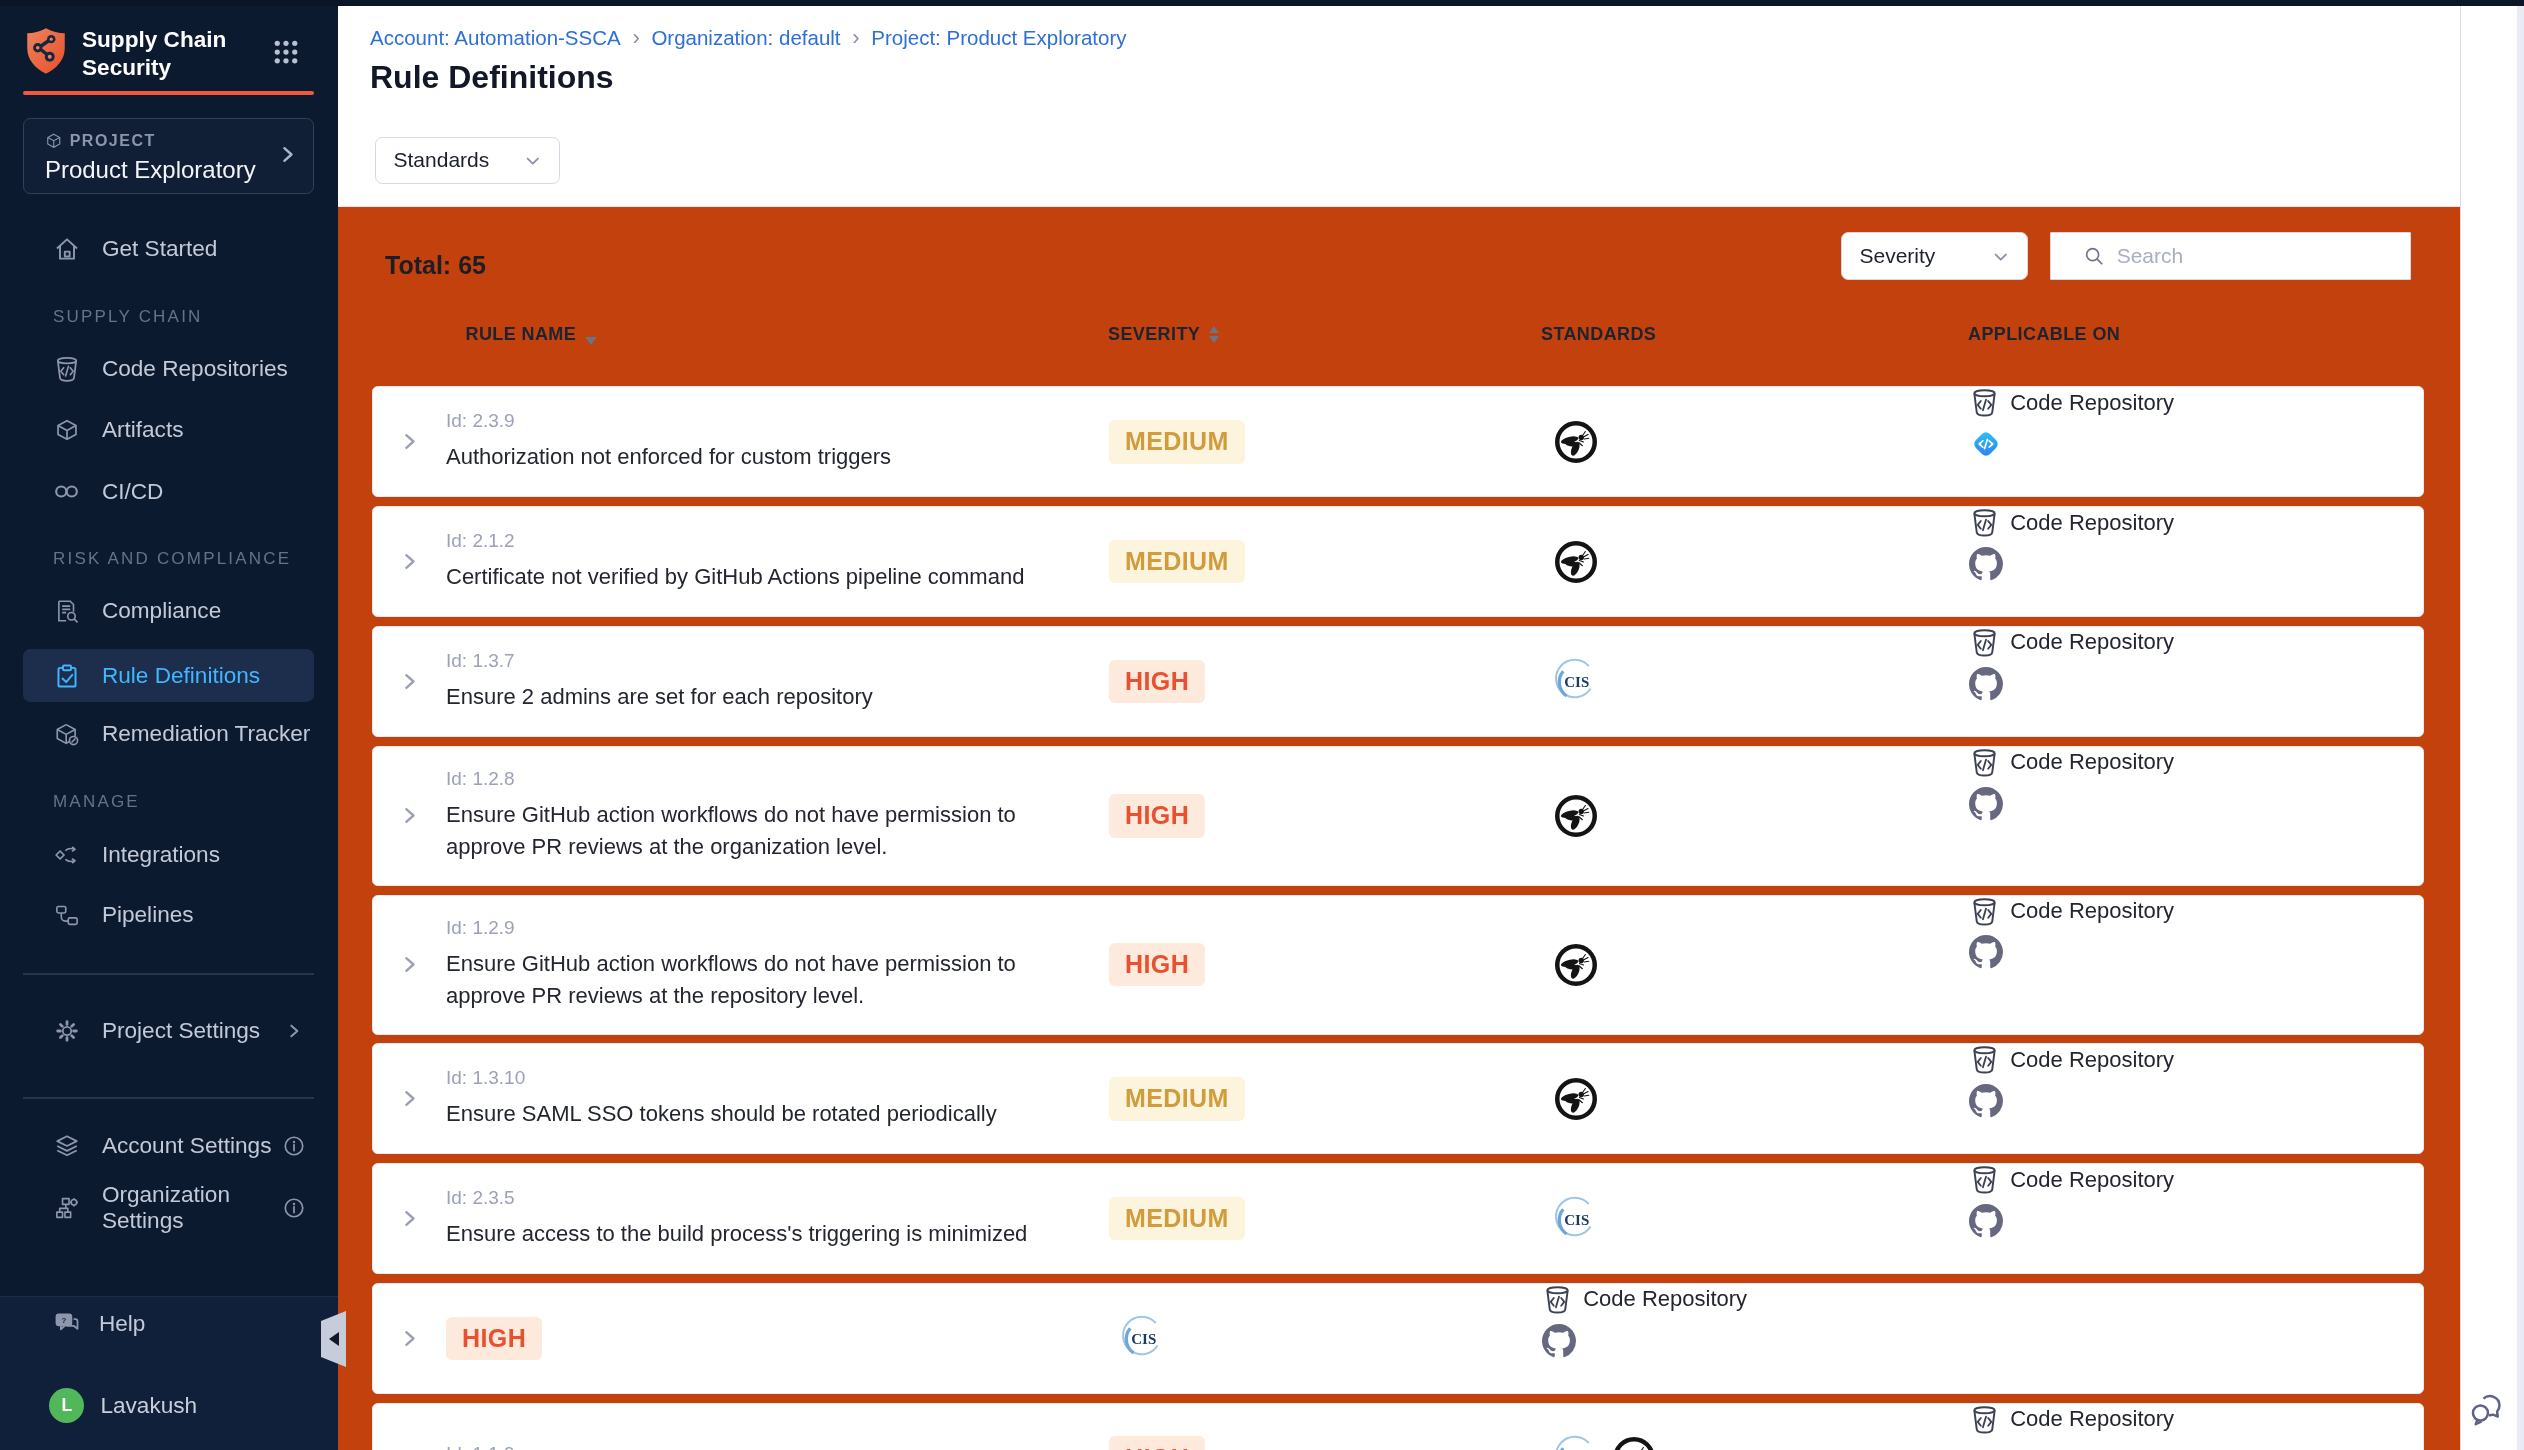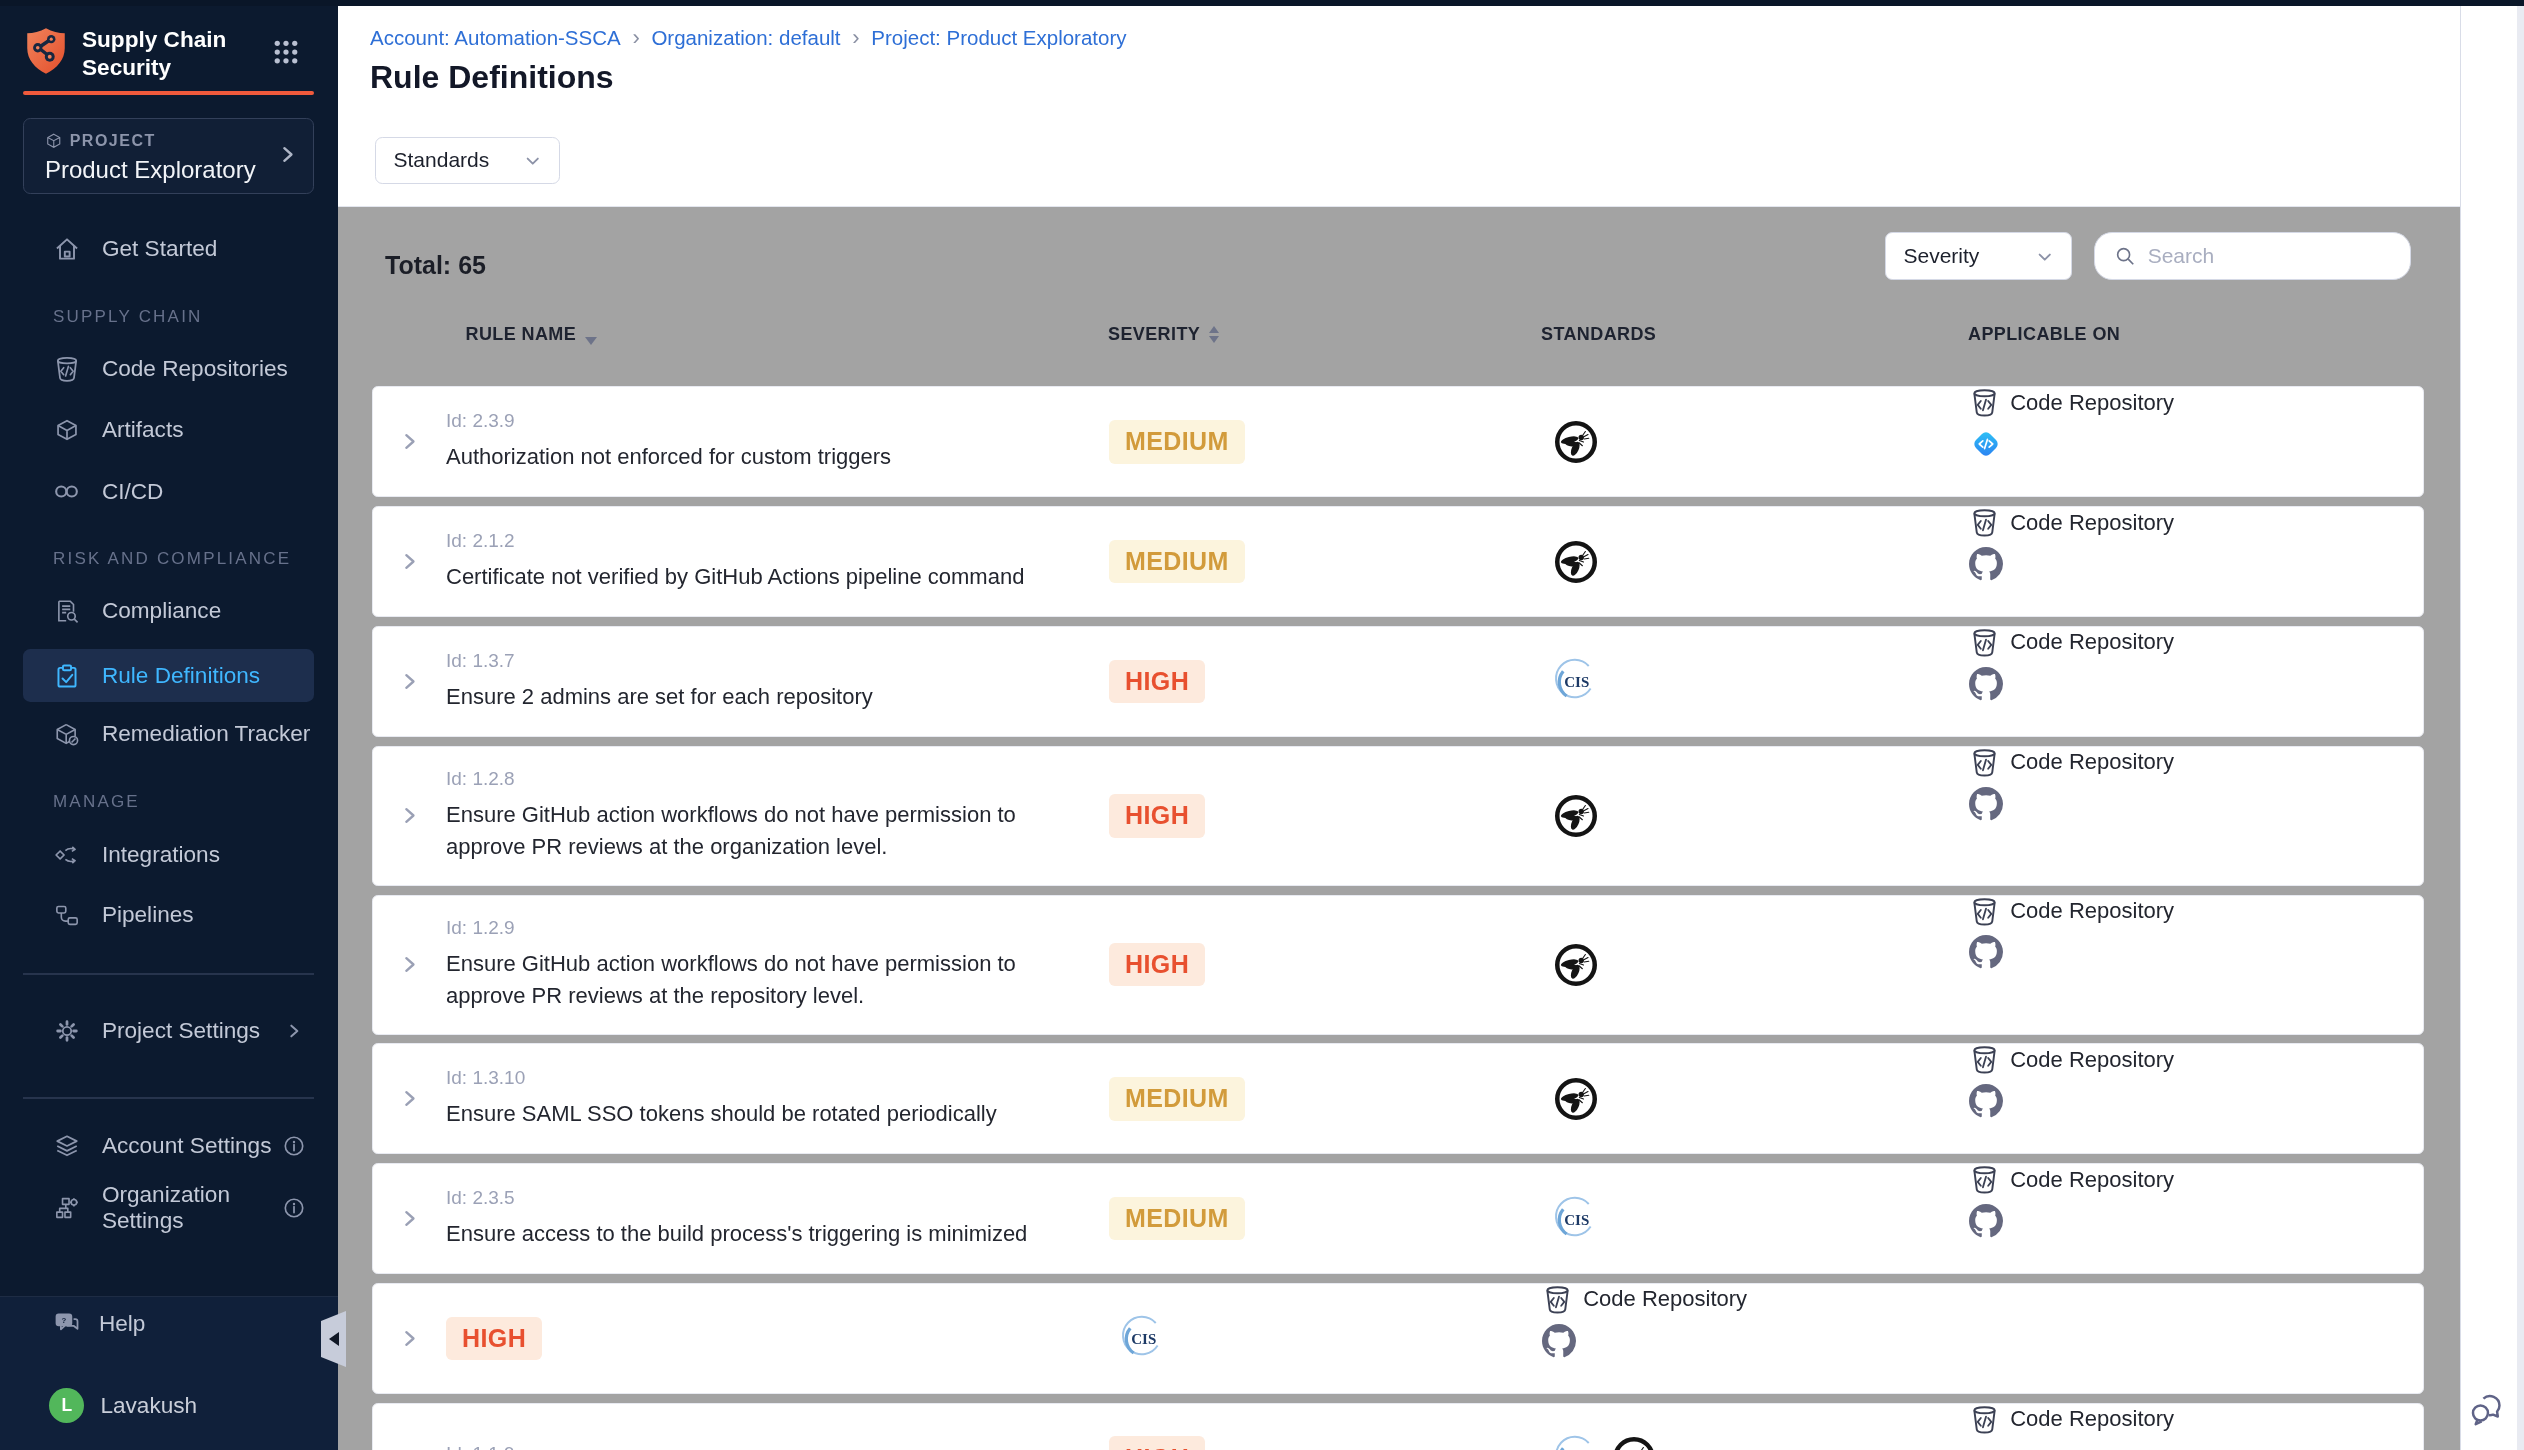--- a/index.html
+++ b/index.html
@@ -38,35 +38,35 @@
 
   .collapse-handle { position:absolute; left:321px; top:1311px; width:25px; height:56px; background:#c7ccda; border-radius:4.4px 0 0 4.4px; z-index:55; display:flex; align-items:center; justify-content:center; cursor:pointer; clip-path:polygon(0 18%, 100% 0, 100% 100%, 0 82%); }
   .collapse-handle .tri { width:0; height:0; border-top:7.3px solid transparent; border-bottom:7.3px solid transparent; border-right:10.2px solid #111826; }
 
   
   .right-rail { position:absolute; top:5.8px; right:0; bottom:0; width:65px; background:#ffffff; border-left:1.5px solid #d9dde8; z-index:30; }
   .right-rail .scroll-strip { position:absolute; right:0; top:0; bottom:0; width:8px; background:#e9ebf2; }
   .chat-fab { position:absolute; right:19px; bottom:22px; width:38px; height:38px; color:#5f6387; cursor:pointer; }
 
   
-  .main { position:absolute; left:338px; top:5.8px; right:65px; bottom:0; background:#a3a3a3; }
+  .main { position:absolute; left:338px; top:5.8px; right:65px; bottom:0; background:#c2410c; }
   .pagehead { height:201px; background:#ffffff; border-bottom:1.5px solid #e3e6ee; position:relative; }
   .breadcrumb { position:absolute; left:32px; top:19px; display:flex; align-items:center; gap:11.7px; font-size:20.5px; }
   .breadcrumb a { color:#2e6fd6; text-decoration:none; cursor:pointer; }
   .crumb-sep { color:#8a90a3; font-size:22px; }
   .page-title { position:absolute; left:32px; top:53px; font-size:32px; font-weight:800; color:#131828; }
   .standards-btn { position:absolute; left:37px; top:131px; width:185px; height:47px; border:1.5px solid #d5d9e6; border-radius:7.3px; background:#fff; display:flex; align-items:center; justify-content:space-between; padding:0 17.5px; font-size:21px; color:#1c202c; cursor:pointer; }
   .standards-btn .caret { color:#8d93a8; width:17.5px; height:17.5px; }
 
   .toolbar { display:flex; align-items:flex-end; margin:25.6px 49px 0 47px; }
   .total { font-size:25px; font-weight:800; color:#1b1e27; }
   .toolbar .spacer { flex:1; }
   .severity-btn { width:187px; height:48px; border:1.5px solid #d5d9e6; border-radius:7.3px; background:#fff; display:flex; align-items:center; justify-content:space-between; padding:0 17.5px; font-size:21px; color:#1c202c; cursor:pointer; margin-right:22px; }
   .severity-btn .caret { color:#8d93a8; width:17.5px; height:17.5px; }
-  .search-box { width:317px; height:48px; border:1.5px solid #d5d9e6; border-radius:18px; background:#fff; display:flex; align-items:center; padding:0 19px; }
+  .search-box { width:361px; height:48px; border:1.5px solid #d5d9e6; border-radius:1px; background:#fff; display:flex; align-items:center; padding:0 32px; }
   .search-box .sicon { width:22px; height:22px; color:#6d7389; margin-right:11.7px; flex:none; }
   .search-box input { border:none; outline:none; font-size:21px; color:#30343f; width:100%; font-family:"Liberation Sans", sans-serif; background:transparent; }
   .search-box input::placeholder { color:#a9aec0; }
 
   .grid-cols { display:grid; grid-template-columns:73px 663px 433px 427px 1fr; }
   .thead { margin:38px 36px 0 34px; height:32px; align-items:center; color:#1e2330; font-size:18px; font-weight:700; letter-spacing:0.4px; }
   .th { display:flex; align-items:center; gap:8.8px; }
   .th.name { padding-left:20.5px;align-items:flex-end; }
   .sort-tri { width:0; height:0; border-left:6.6px solid transparent; border-right:6.6px solid transparent; border-top:8.8px solid #6d7389; }
   .sort-updown { display:flex; flex-direction:column; gap:2.9px; }

